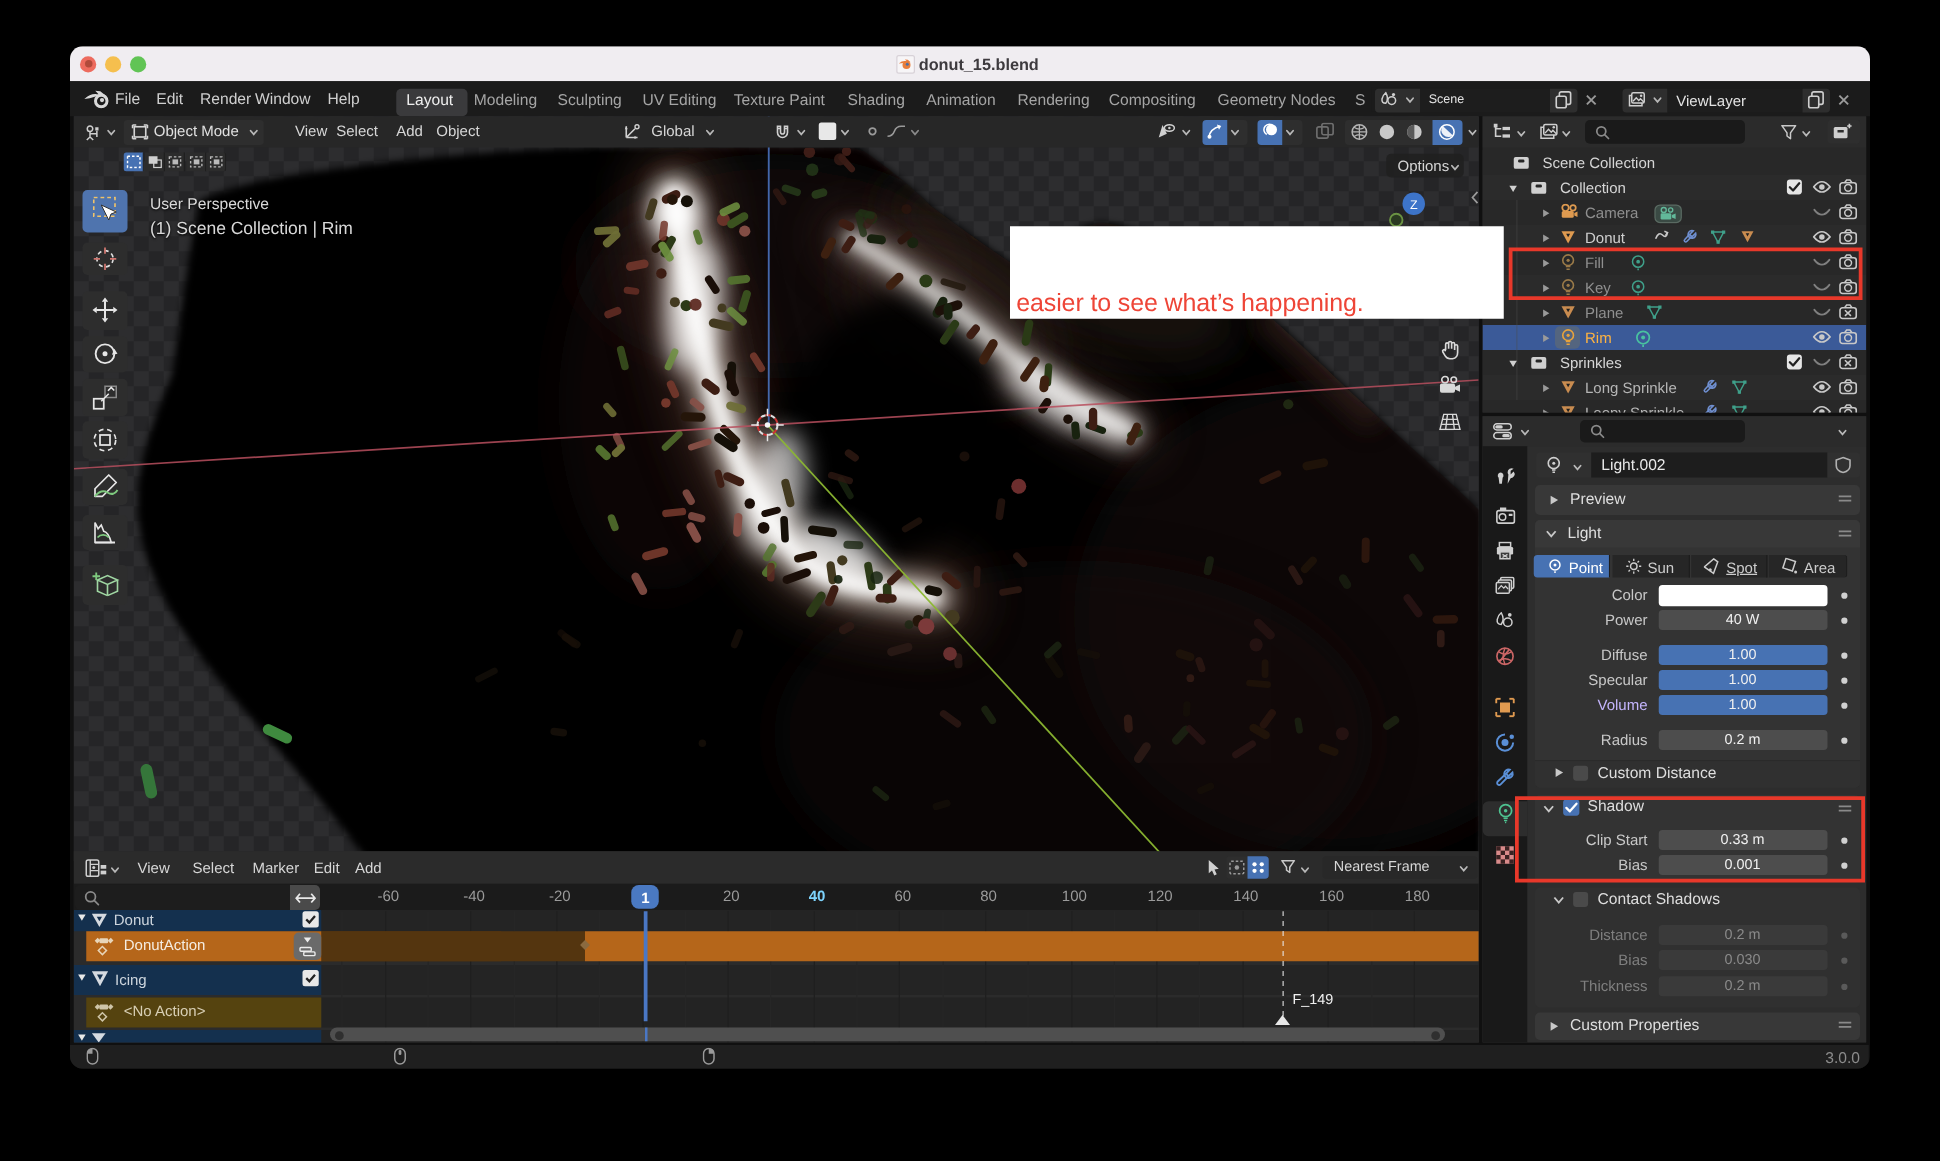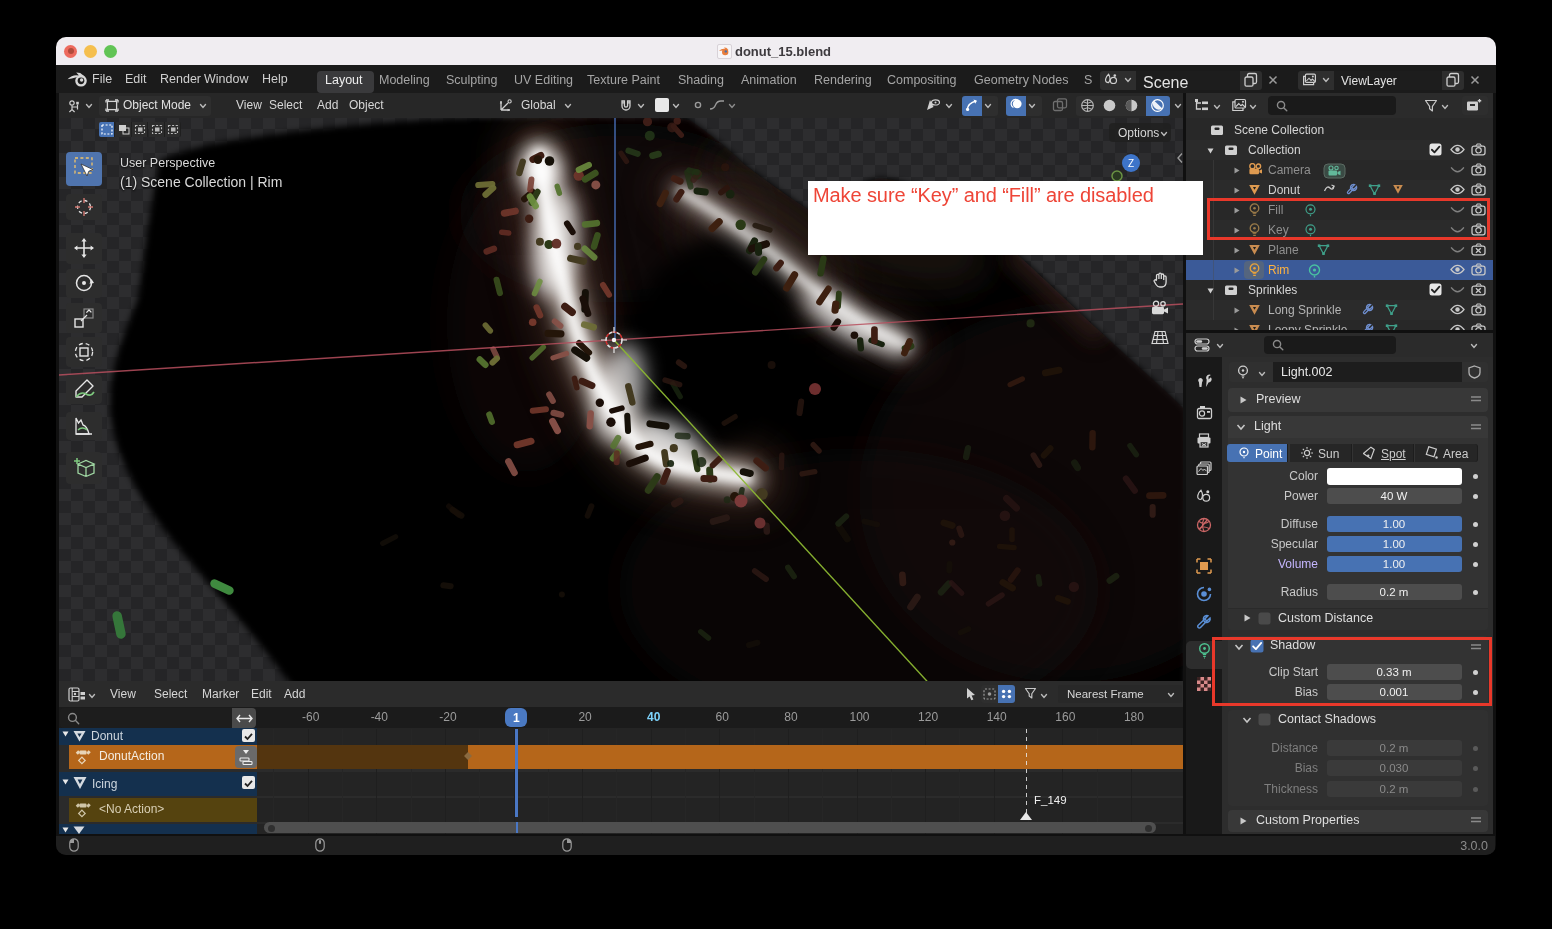--- a/index.html
+++ b/index.html
@@ -49,21 +49,21 @@
       <div class="abs" style="left:1044px;top:33.5px;width:36px;height:19px;background:#2e2e2e;border-radius:3px 0 0 3px;"></div>
       <div class="abs" style="left:1048px;top:36px;line-height:0;"><svg width="15" height="13" viewBox="0 0 15 13">
           <path d="M4.6 1.2 Q7.4 6 4.6 9.6 Q1.2 9.6 1.6 6.2 Q2.4 3 4.6 1.2Z" fill="none" stroke="#cfcfcf" stroke-width="1.2"></path>
           <circle cx="9.4" cy="7.4" r="3.1" fill="none" stroke="#cfcfcf" stroke-width="1.2"></circle>
           <circle cx="10.8" cy="2.6" r="1.3" fill="#cfcfcf"></circle>
         </svg></div>
       <div class="abs" style="left:1068px;top:39px;line-height:0;"><svg width="8" height="8" viewBox="0 0 8 8" style="">
           <path d="M1.5 2.56 L4.0 5.44 L6.5 2.56" stroke="#b8b8b8" stroke-width="1.4" fill="none" stroke-linecap="round"></path>
         </svg></div>
       <div class="abs" style="left:1080px;top:33.5px;width:104px;height:19px;background:#1d1d1d;"></div>
-      <div class="txt" style="left:1087px;top:36.5px;font-size:16px;color:#e3e3e3;font-weight:400;">Scene</div>
+      <div class="txt" style="left:1087px;top:36.5px;font-size:10px;color:#e3e3e3;font-weight:400;">Scene</div>
       <div class="abs" style="left:1184px;top:33.5px;width:22px;height:19px;background:#2e2e2e;border-radius:0 3px 3px 0;"></div>
       <div class="abs" style="left:1187px;top:35px;line-height:0;"><svg width="16" height="16" viewBox="0 0 16 16">
           <rect x="4.5" y="1.5" width="9" height="10" rx="1.5" fill="none" stroke="#cfcfcf" stroke-width="1.3"></rect>
           <rect x="2" y="5" width="8" height="9.2" rx="1.5" fill="#2e2e2e" stroke="#cfcfcf" stroke-width="1.3"></rect>
         </svg></div>
       <div class="abs" style="left:1212px;top:38px;line-height:0;"><svg width="10" height="10" viewBox="0 0 10 10">
           <path d="M1.5 1.5 L8.5 8.5 M8.5 1.5 L1.5 8.5" stroke="#9a9a9a" stroke-width="1.5"></path>
         </svg></div>
       <div class="abs" style="left:1242px;top:33.5px;width:36px;height:19px;background:#2e2e2e;border-radius:3px 0 0 3px;"></div>
       <div class="abs" style="left:1246px;top:36px;line-height:0;"><svg width="15" height="13" viewBox="0 0 15 13">
@@ -1244,15 +1244,15 @@
           <rect x="0.8" y="0.8" width="8.4" height="12.4" rx="4.2" fill="none" stroke="#9a9a9a" stroke-width="1.2"></rect>
           <rect x="3.9" y="2" width="2.2" height="4" rx="1.1" fill="#9a9a9a"></rect>
         </svg></div>
       <div class="abs" style="left:506px;top:801px;line-height:0;"><svg width="10" height="14" viewBox="0 0 10 14" style="">
           <rect x="0.8" y="0.8" width="8.4" height="12.4" rx="4.2" fill="none" stroke="#9a9a9a" stroke-width="1.2"></rect>
           <path d="M5.0 1 V5 H9 V2.6 Q8 1 5.0 1 Z" fill="#9a9a9a"></path>
         </svg></div>
       <div class="txt" style="left:1432px;top:801.5px;transform:translateX(-100%);font-size:12.5px;color:#8b8b8b;font-weight:400;">3.0.0</div>
     </div>
     <div class="abs" style="left:808px;top:181px;width:395px;height:74px;background:#ffffff;z-index:50;"></div>
-    <div class="txt" style="left:813px;top:184px;font-size:20px;color:#ee4537;font-weight:400;z-index:51;letter-spacing:-0.1px;">Make sure “Key” and “Fill” are disabled</div>
+    <div class="txt" style="left:813px;top:232px;font-size:20px;color:#ee4537;font-weight:400;z-index:51;letter-spacing:-0.1px;">easier to see what’s happening.</div>
     <div class="abs" style="left:1207px;top:198px;width:283px;height:42px;border:3px solid #e8382a;z-index:50;"></div>
     <div class="abs" style="left:1212px;top:637px;width:280px;height:69px;border:3px solid #e8382a;z-index:50;"></div>
   </div>
 </body></html>

